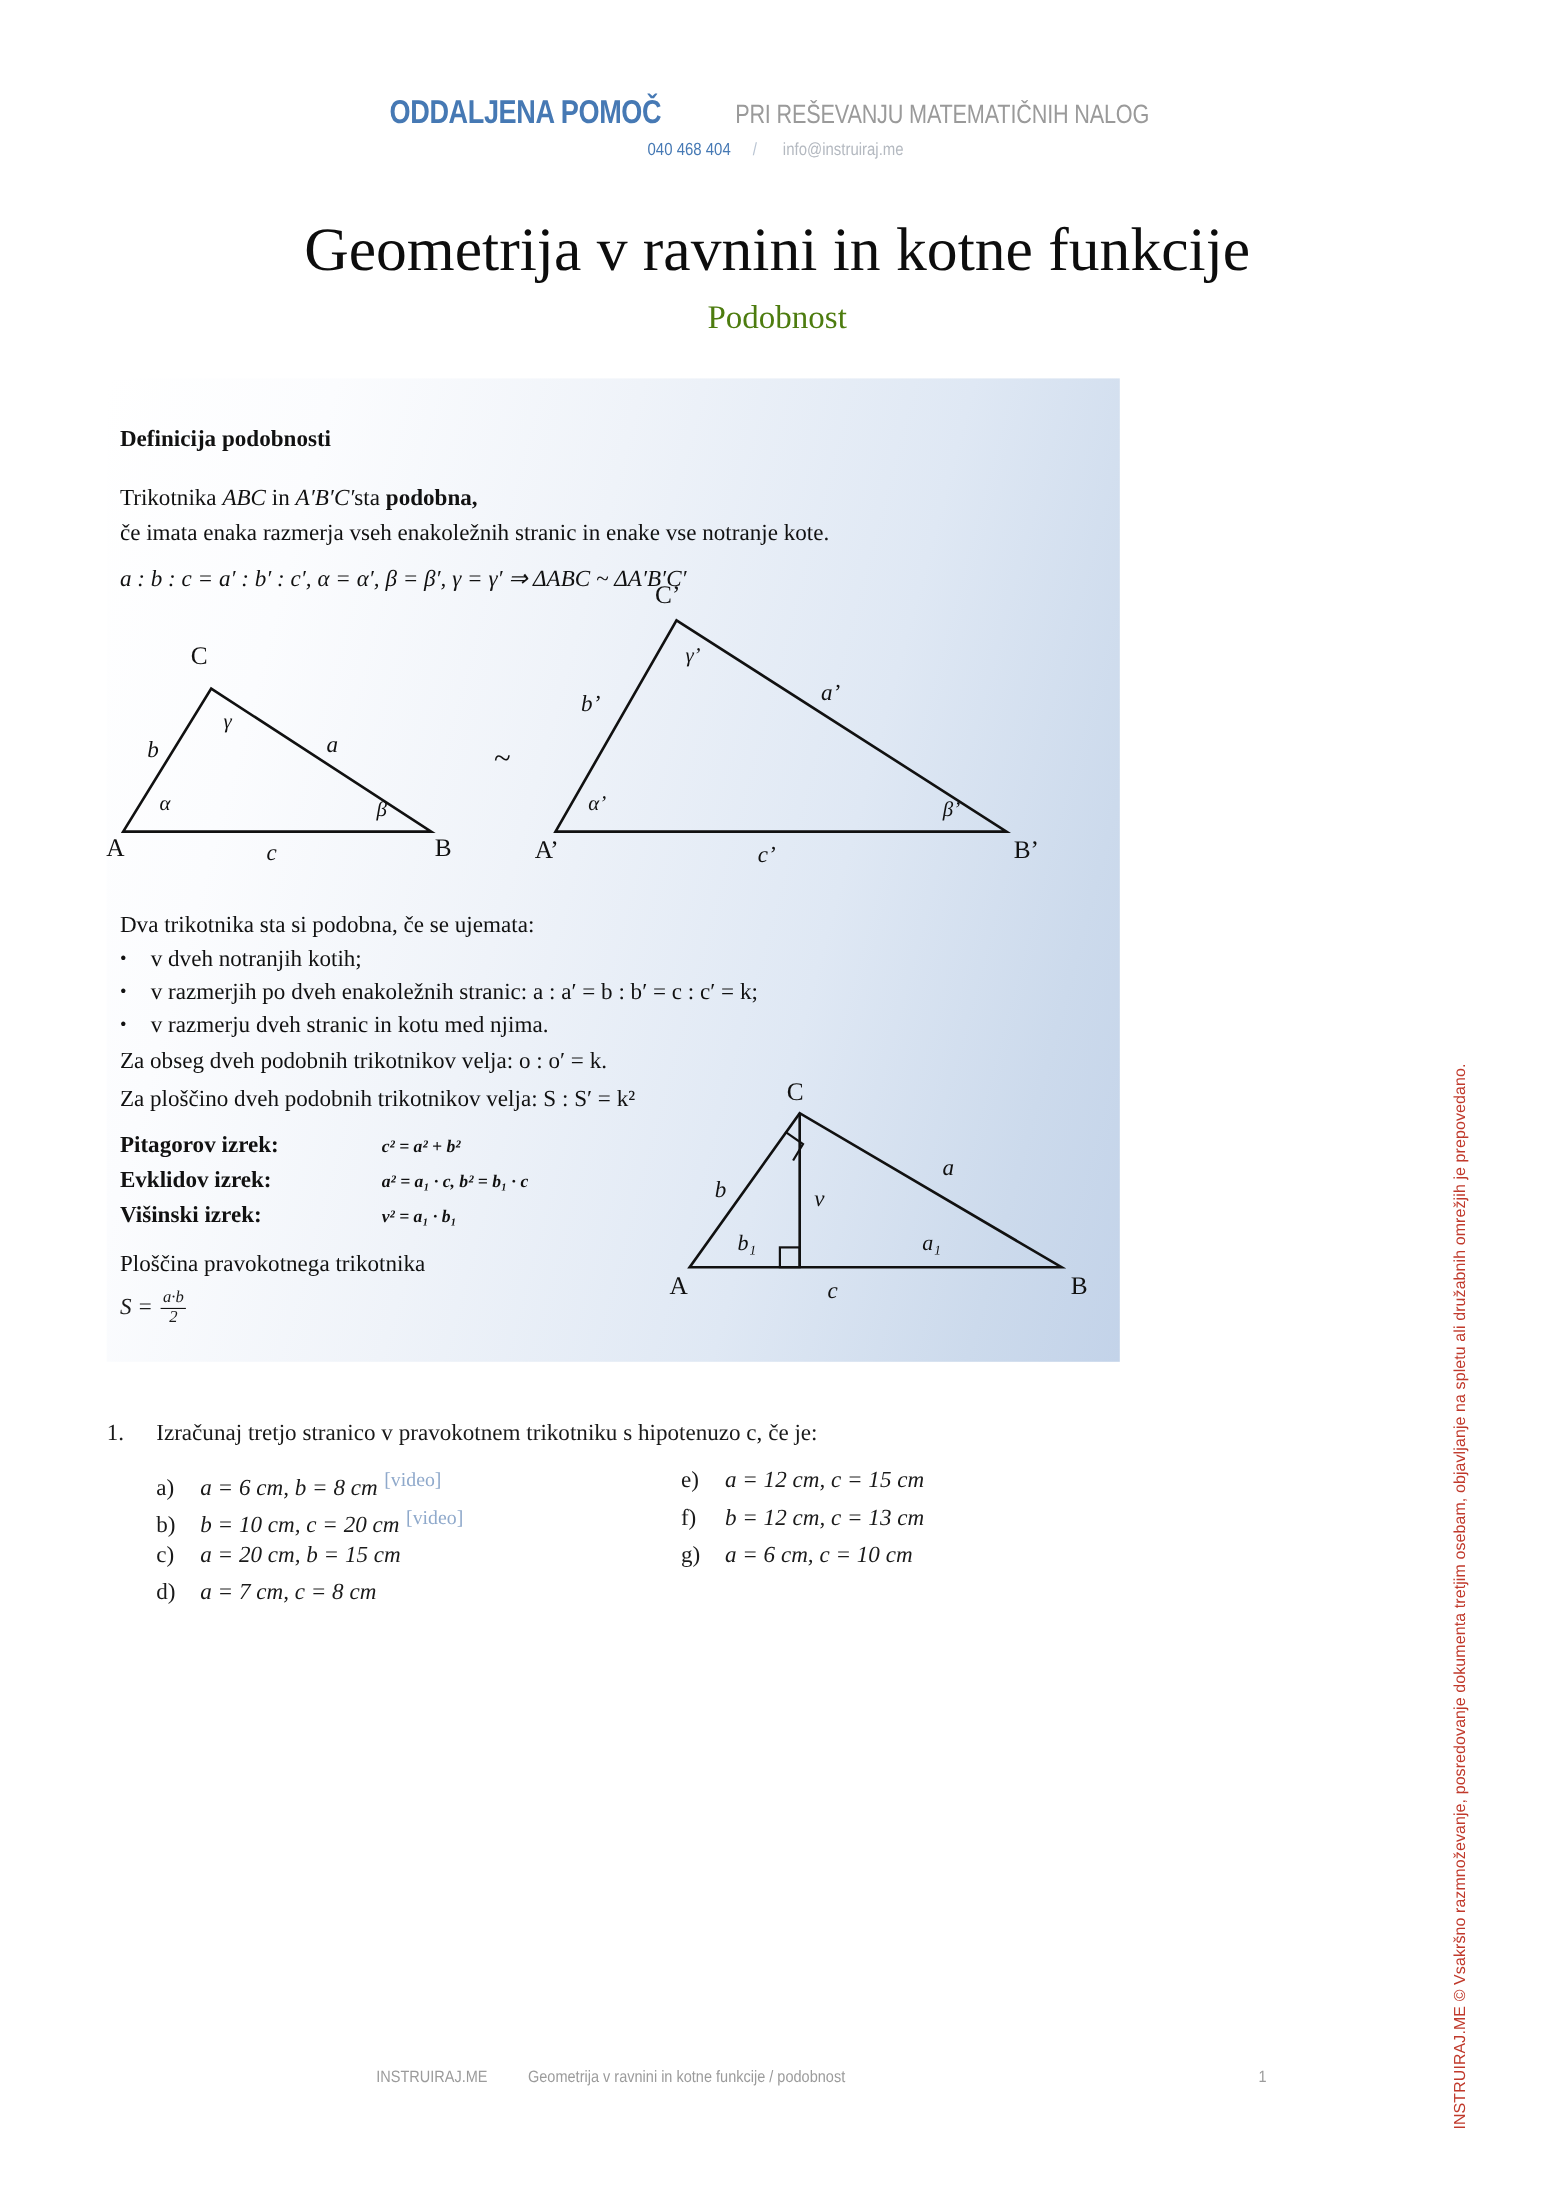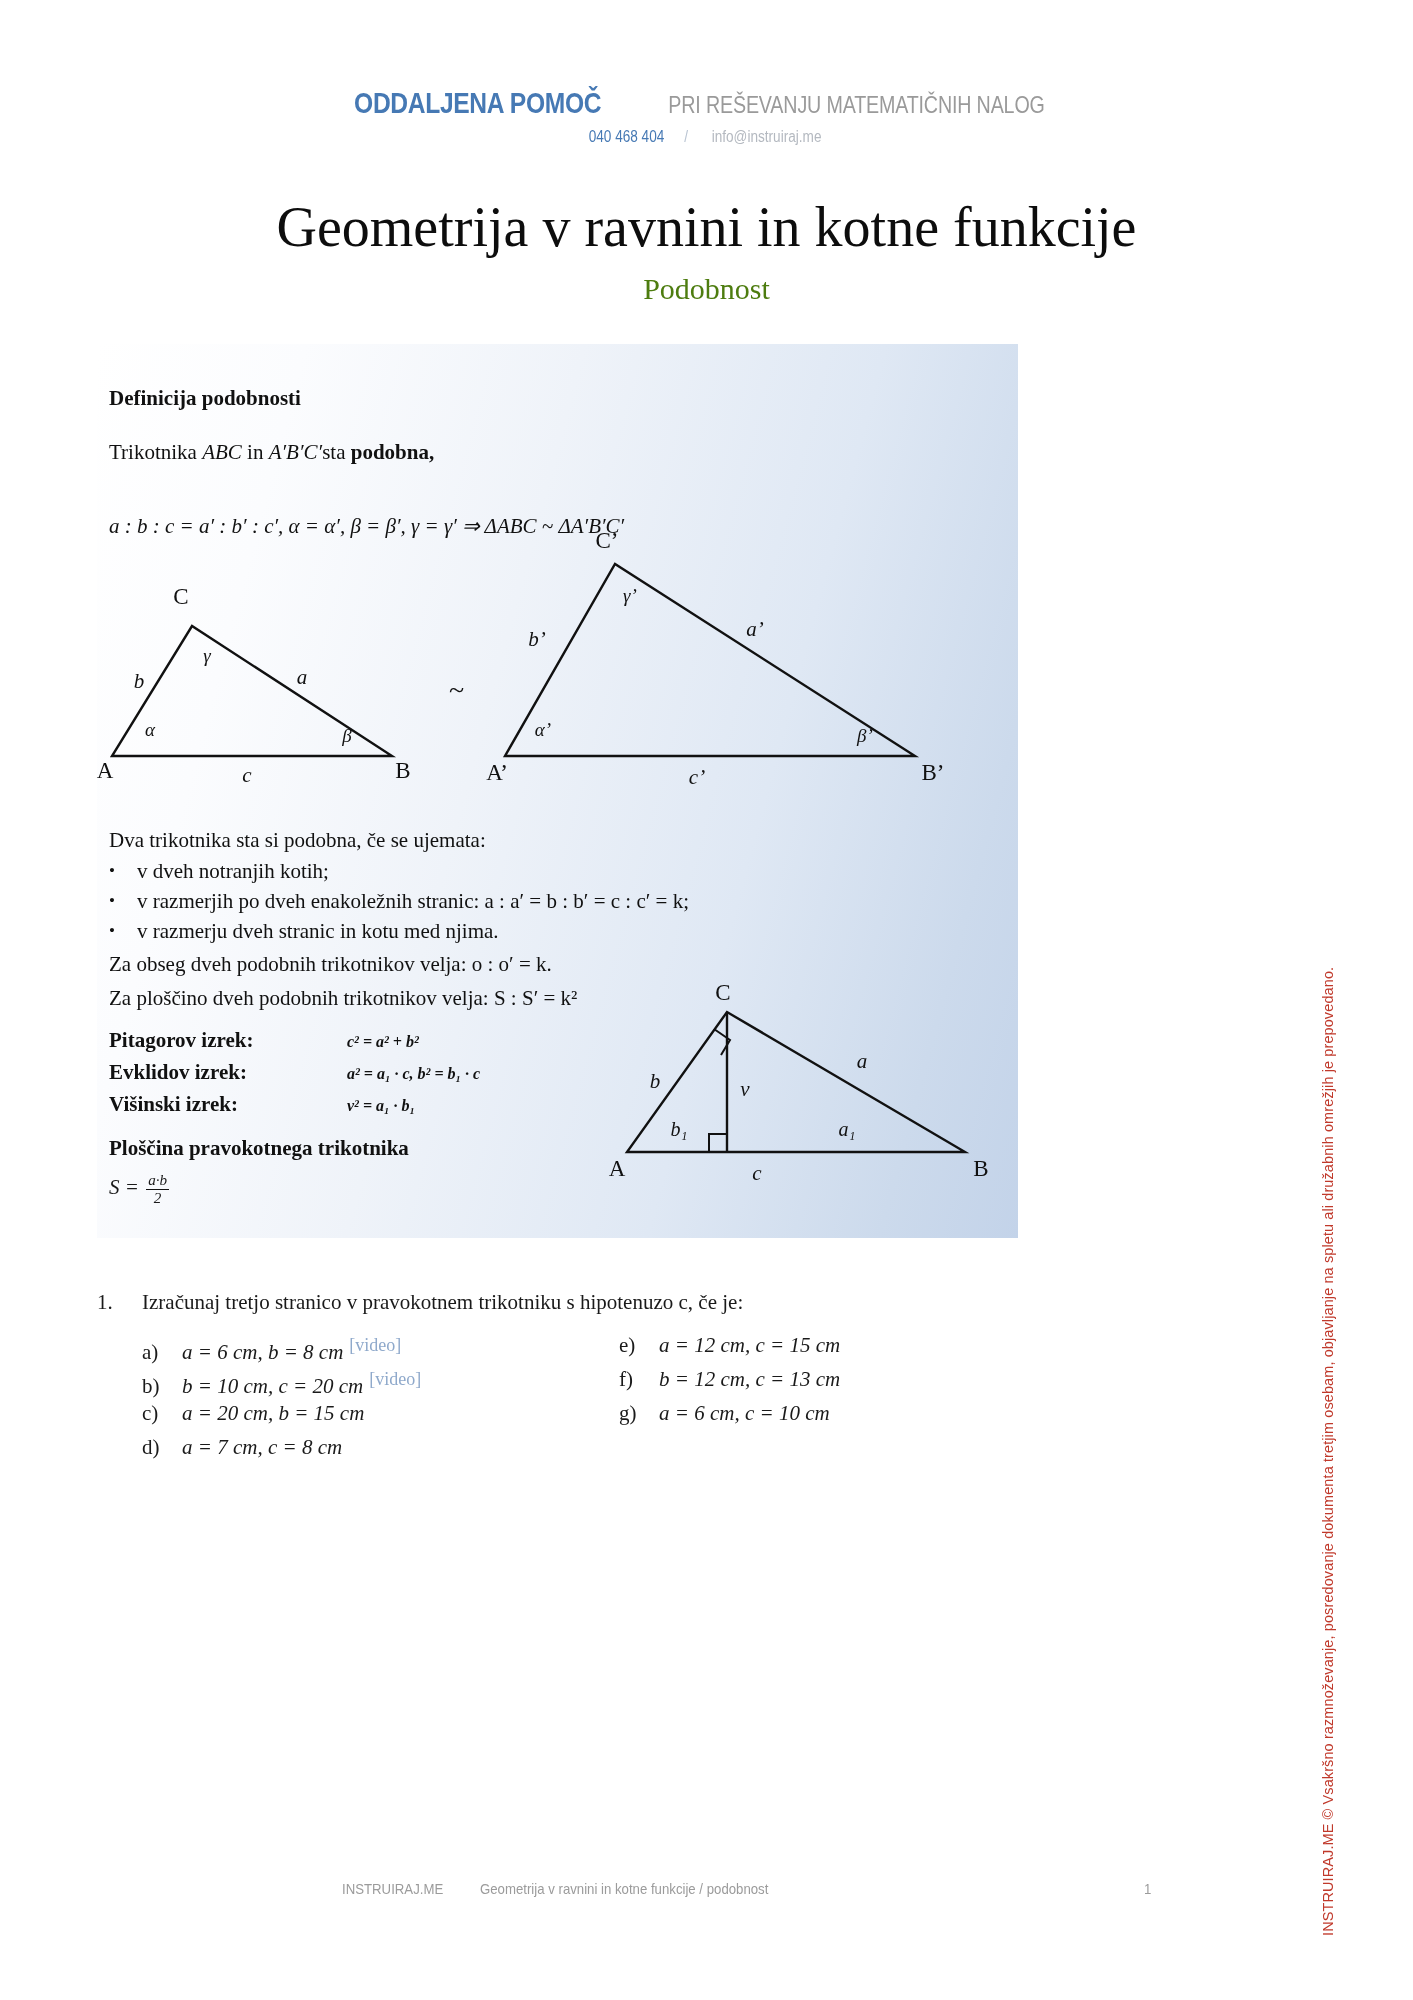--- a/index.html
+++ b/index.html
@@ -136,21 +136,21 @@
   }
   .izrek-formula {
     display: inline-block;
     font-family: "Liberation Serif", serif;
     font-weight: bold; font-style: italic; font-size: 16px; color: #111;
   }
 
   .h-plo {
     position: absolute; left: 12px; top: 792px;
     font-family: "Liberation Serif", serif;
-    font-weight: bold; font-size: 21px; color: #111;
+    font-weight: normal; font-size: 21px; color: #111;
   }
   .s-formula {
     position: absolute; left: 12px; top: 828px;
     font-family: "Liberation Serif", serif; font-size: 21px; font-style: italic;
   }
   .frac { display: inline-block; vertical-align: middle; text-align: center; font-size: 0.72em; line-height: 1.12; margin-left:2px;}
   .frac .num { display: block; border-bottom: 1px solid #111; padding: 0 2px;}
   .frac .den { display: block; padding: 0 2px;}
 
   .sim-sign {
@@ -230,20 +230,21 @@
 
   <div class="panel">
     <div class="panel-inner">
 
       <div class="h-def">Definicija podobnosti</div>
 
       <div class="t-line t1">
         <span>Trikotnika </span><span class="mth">ABC</span><span> in </span><span class="mth">A′B′C′</span><span>sta </span><span class="bold">podobna,</span>
       </div>
 
+      <div class="t-line t2">če imata enaka razmerja vseh enakoležnih stranic in enake vse notranje kote.</div>
 
       <div class="t-line t3 mth">a : b : c = a′ : b′ : c′, α = α′, β = β′, γ = γ′ ⇒ ΔABC ~ ΔA′B′C′</div>
 
       <svg class="fig" style="left:0px; top:222px;" width="340" height="220" viewBox="0 0 340 220">
         <polygon points="15,190 295,190 95,60" fill="none" stroke="#111" stroke-width="2.4"></polygon>
         <text x="84" y="38" font-size="23" text-anchor="middle">C</text>
         <text x="8" y="212" font-size="23" text-anchor="middle">A</text>
         <text x="306" y="212" font-size="23" text-anchor="middle">B</text>
         <text x="42" y="122" font-size="21" font-style="italic" text-anchor="middle">b</text>
         <text x="205" y="118" font-size="21" font-style="italic" text-anchor="middle">a</text>

